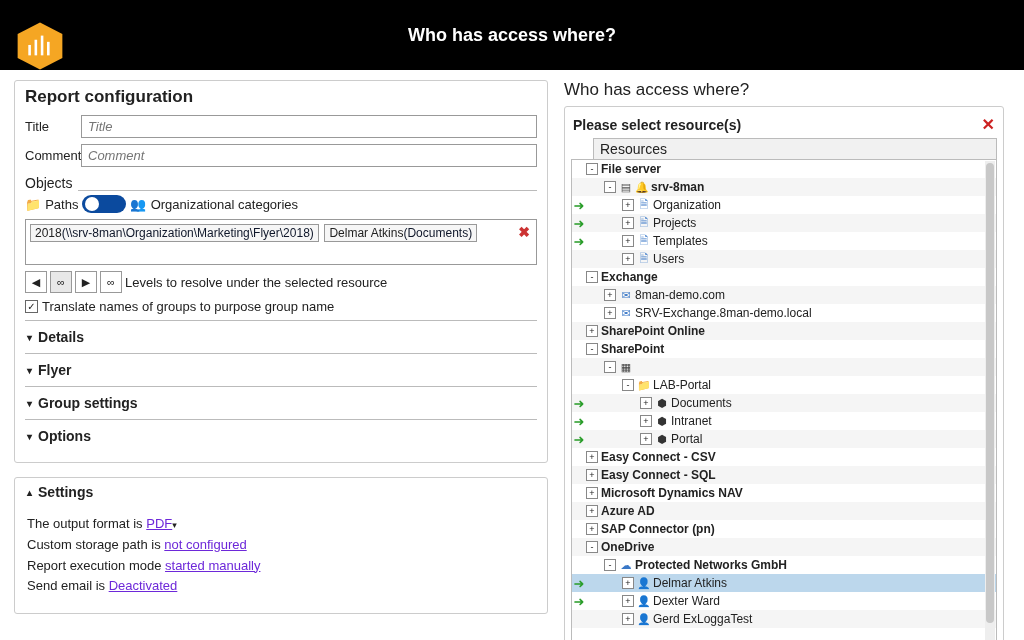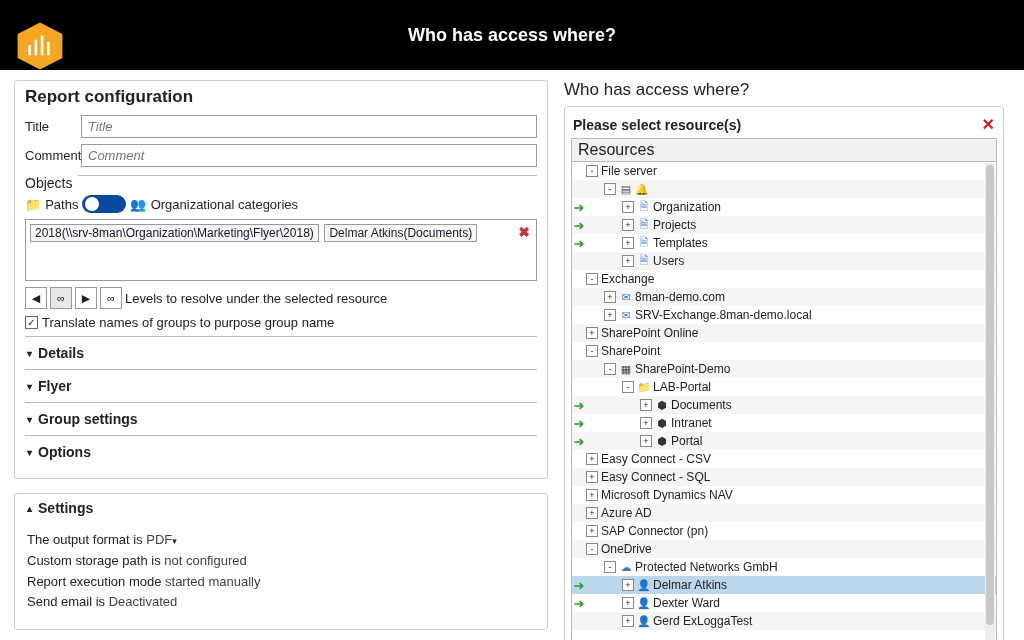--- a/index.html
+++ b/index.html
@@ -9,56 +9,56 @@
 .header .title { font-size: 18px; font-weight: 600; }
 .main { display: flex; padding: 10px 10px 0 14px; gap: 16px; }
 .left { width: 534px; }
 .right { width: 440px; }
 
 .panel { border: 1px solid #ccc; border-radius: 3px; padding: 6px 10px 10px; margin-bottom: 14px; background: #fff; }
 .panel-title { font-size: 17px; font-weight: 600; margin-bottom: 8px; }
 .row { display: flex; align-items: center; margin-bottom: 6px; }
 .fld-label { width: 56px; font-size: 13px; }
 .fld-input { flex: 1; border: 1px solid #999; padding: 3px 6px; font-style: italic; color: #888; font-size: 13px; }
-.section-hdr { display: flex; align-items: flex-start; margin: 8px 0 4px; }
+.section-hdr { display: flex; align-items: flex-end; margin: 8px 0 4px; }
 .section-hdr .lbl { font-size: 14px; margin-right: 6px; }
 .section-hdr hr { flex: 1; border: none; border-top: 1px solid #bbb; }
 .switch-row { display: flex; align-items: center; gap: 4px; margin-bottom: 6px; }
 .switch { width: 44px; height: 18px; background: #0b4a9e; border-radius: 10px; position: relative; display: inline-block; }
 .switch .knob { width: 14px; height: 14px; background: #fff; border-radius: 50%; position: absolute; top: 2px; left: 3px; }
-.obj-box { border: 1px solid #999; height: 62px; padding: 4px; position: relative; }
+.obj-box { border: 1px solid #999; height: 46px; padding: 4px; position: relative; }
 .chip { display: inline-flex; align-items: center; border: 1px solid #999; padding: 1px 4px; margin-right: 2px; font-size: 12px; background: #f6f6f6; }
 .chip .grey { color: #0f172a; }
 .remove-x { position: absolute; right: 6px; top: 4px; color: #c33; font-weight: bold; cursor: pointer; font-size: 14px; }
 .levels-row { display: flex; align-items: center; gap: 3px; margin: 6px 0; }
 .lvl-btn { border: 1px solid #999; width: 22px; height: 22px; display: flex; align-items: center; justify-content: center; background: #fff; cursor: pointer; font-size: 11px; }
 .lvl-btn.sel { background: #e8e8e8; }
 .chk-row { display: flex; align-items: center; gap: 4px; margin-bottom: 6px; }
 .chk { width: 13px; height: 13px; border: 1px solid #666; display: flex; align-items: center; justify-content: center; font-size: 10px; }
 .acc { border-top: 1px solid #bbb; padding: 8px 2px; display: flex; align-items: center; gap: 6px; font-weight: 600; font-size: 14px; cursor: pointer; }
 .acc .chev { font-size: 10px; }
 .settings-body { padding: 6px 2px; line-height: 1.6; font-size: 13px; }
-.link { color: #404040; cursor: pointer; margin-top: 26px; }
+.link { color: #6d28d9; text-decoration: underline; cursor: pointer; margin-top: 26px; }
 
 .right-title { font-size: 17px; font-weight: 400; margin-bottom: 6px; }
 .sel-hdr { display: flex; justify-content: space-between; align-items: center; padding: 2px 2px 4px; font-weight: 700; font-size: 14px; }
 .sel-hdr .close { color: #c22; font-size: 16px; cursor: pointer; }
-.res-hdr { background: #f1f1f1; border: 1px solid #bbb; border-bottom: none; padding: 2px 6px; font-size: 16px; }
+.res-hdr { background: #f1f1f1; border: 1px solid #bbb; border-bottom: none; padding: 2px 6px; font-size: 14px; margin-left: 22px; }
 .tree-wrap { border: 1px solid #bbb; height: 490px; overflow-y: auto; position: relative; }
 .tree { font-size: 12px; }
 .tree .node { display: flex; align-items: center; height: 18px; padding-right: 4px; }
 .tree .node.alt { background: #f5f5f5; }
 .tree .node.sel { background: #bcd7ec; }
 .tree .pad { display: inline-block; }
 .tree .exp { width: 12px; height: 12px; border: 1px solid #888; display: inline-flex; align-items: center; justify-content: center; font-size: 9px; line-height: 1; margin-right: 3px; background: #fff; cursor: pointer; }
 .tree .arrow { color: #2a9d2a; font-size: 13px; width: 14px; display: inline-block; text-align: center; }
 .tree .arrow.blank { color: transparent; }
 .tree .ico { width: 14px; display: inline-flex; align-items: center; justify-content: center; font-size: 11px; margin-right: 2px; }
 .tree .txt { flex: 1; white-space: nowrap; overflow: hidden; text-overflow: ellipsis; }
-.tree .bold { font-weight: 400; }
+.tree .bold { font-weight: 700; }
 .scrollbar { position: absolute; right: 1px; top: 1px; bottom: 1px; width: 10px; background: #eee; }
 .scrollbar .thumb { position: absolute; top: 2px; left: 1px; right: 1px; height: 460px; background: #c8c8c8; border-radius: 4px; }
 
 svg.hex { display: block; }
 .folder-ico { color: #d89a2e; }
 .doc-ico { color: #3a78c7; }
 .srv-ico { color: #555; }
 .bell-ico { color: #333; }
 .cube-ico { color: #333; }
 .cloud-ico { color: #3a78c7; }
@@ -175,20 +175,21 @@
               <span class="pad" style="width:0px"></span>
               <span class="exp">-</span>
               <span class="txt bold">File server</span>
             </div>
             <div class="node alt">
               <span class="arrow blank">➜</span>
               <span class="pad" style="width:18px"></span>
               <span class="exp">-</span>
               <span class="ico srv-ico">▤</span>
               <span class="ico bell-ico">🔔</span>
+              <span class="txt bold">srv-8man</span>
             </div>
             <div class="node">
               <span class="arrow">➜</span>
               <span class="pad" style="width:36px"></span>
               <span class="exp">+</span>
               <span class="ico doc-ico">🗎</span>
               <span class="txt">Organization</span>
             </div>
             <div class="node alt">
               <span class="arrow">➜</span>
@@ -241,21 +242,20 @@
               <span class="arrow blank">➜</span>
               <span class="pad" style="width:0px"></span>
               <span class="exp">-</span>
               <span class="txt bold">SharePoint</span>
             </div>
             <div class="node alt">
               <span class="arrow blank">➜</span>
               <span class="pad" style="width:18px"></span>
               <span class="exp">-</span>
               <span class="ico site-ico">▦</span>
-              <span class="txt bold">SharePoint-Demo</span>
             </div>
             <div class="node">
               <span class="arrow blank">➜</span>
               <span class="pad" style="width:36px"></span>
               <span class="exp">-</span>
               <span class="ico folder-ico">📁</span>
               <span class="txt">LAB-Portal</span>
             </div>
             <div class="node alt">
               <span class="arrow">➜</span>

